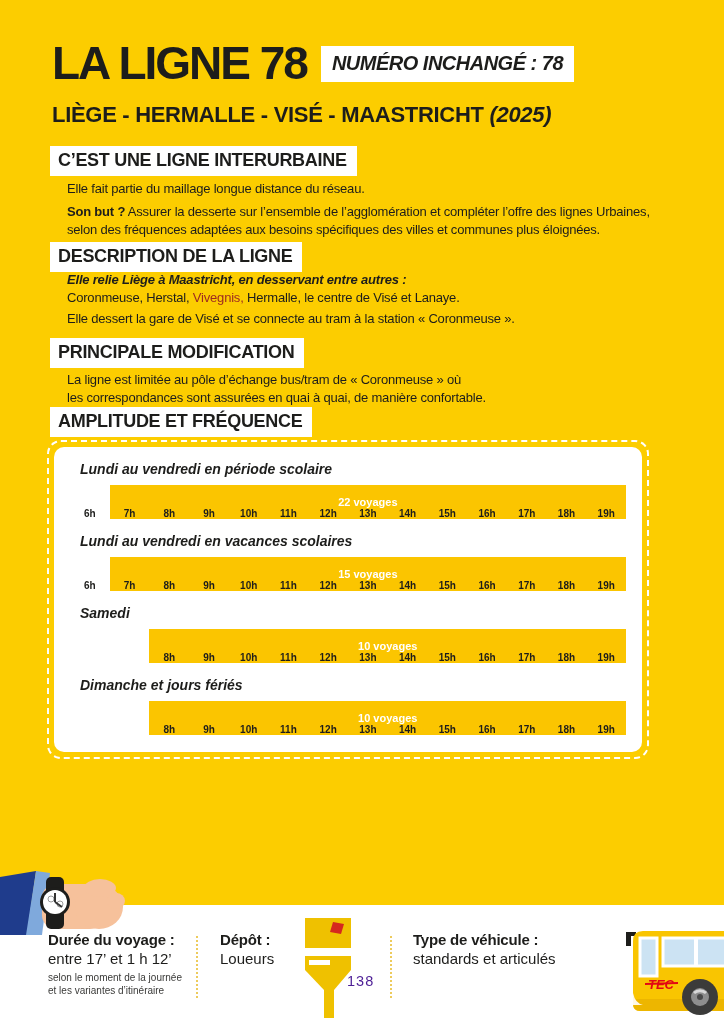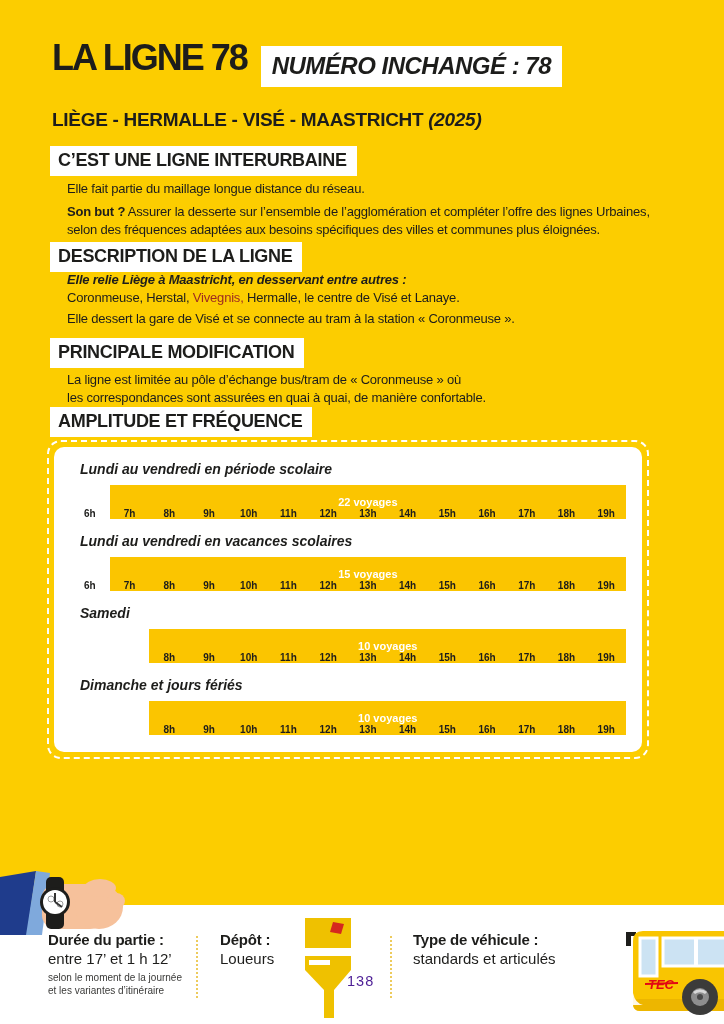--- a/index.html
+++ b/index.html
@@ -4,23 +4,23 @@
 <style>
   * { margin:0; padding:0; box-sizing:border-box; }
   html,body { background:#888; }
   .page {
     position:relative; width:724px; height:1024px; margin:0 auto;
     background:#FCCD00; overflow:hidden;
     font-family:"Liberation Sans", sans-serif; color:#1D1D1B;
   }
   
   .title-row { position:absolute; left:52px; top:40px; display:flex; align-items:flex-start; gap:14px; }
-  .main-title { font-size:36px; font-weight:900; letter-spacing:-2px; line-height:1; }
-  .badge { background:#fff; padding:6px 11px 7px; font-size:24px; font-style:italic; font-weight:900; letter-spacing:-0.5px; margin-top:6px; white-space:nowrap; }
-  .subtitle { position:absolute; left:52px; top:109px; font-size:19px; font-weight:800; letter-spacing:-0.3px; white-space:nowrap; }
+  .main-title { font-size:46px; font-weight:900; letter-spacing:-2px; line-height:1; }
+  .badge { background:#fff; padding:6px 11px 7px; font-size:20px; font-style:italic; font-weight:900; letter-spacing:-0.5px; margin-top:6px; white-space:nowrap; }
+  .subtitle { position:absolute; left:52px; top:102px; font-size:22px; font-weight:800; letter-spacing:-0.3px; white-space:nowrap; }
   .subtitle .year { font-style:italic; font-weight:700; }
   
   .strip { position:absolute; background:#fff; padding:4px 10px 5px 8px; font-size:18px; font-weight:800; letter-spacing:-0.3px; white-space:nowrap; }
   
   .body-text { position:absolute; font-size:13px; letter-spacing:-0.2px; line-height:1.38; color:#1D1D1B; white-space:nowrap;margin-left:20px; }
   .b { font-weight:700; }
   .bi { font-weight:700; font-style:italic; }
   .stop-highlight { color:#9E2B20; }
   
   .sched-wrap { position:absolute; left:47px; top:440px; width:602px; border:2px dashed #fff; border-radius:14px; padding:5px; }
@@ -197,21 +197,21 @@
       <circle cx="55" cy="31" r="15" fill="#1D1D1B"></circle>
       <circle cx="55" cy="31" r="12" fill="#FFFFFF"></circle>
       <circle cx="51" cy="28" r="3" fill="none" stroke="#9a9a9a" stroke-width="1"></circle>
       <circle cx="60" cy="33" r="3" fill="none" stroke="#9a9a9a" stroke-width="1"></circle>
       <line x1="55" y1="31" x2="55" y2="22" stroke="#333" stroke-width="2"></line>
       <line x1="55" y1="31" x2="62" y2="36" stroke="#333" stroke-width="2"></line>
     </g>
   </svg>
 
   <div class="f-col" style="left:48px; top:931px;">
-    <div class="f-title">Durée du partie :</div>
+    <div class="f-title">Durée du voyage :</div>
     <div class="f-value">entre 17’ et 1 h 12’</div>
     <div class="f-note">
       <span>selon le moment de la journée</span><br>
       <span>et les variantes d’itinéraire</span>
     </div>
   </div>
 
   <div class="f-divider" style="left:196px; top:936px; height:62px;"></div>
 
   <div class="f-col" style="left:220px; top:931px;">

